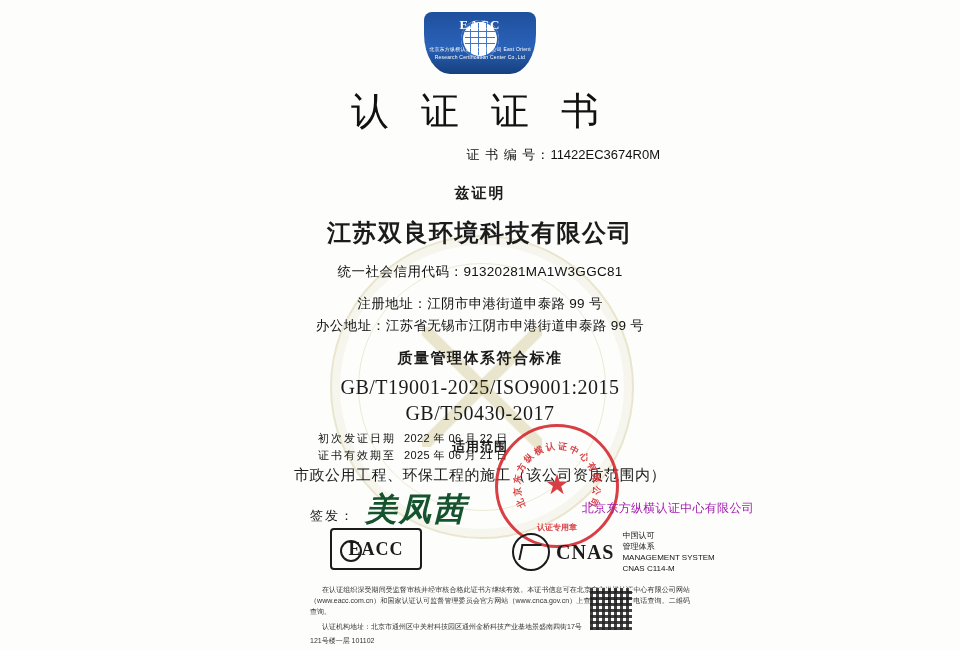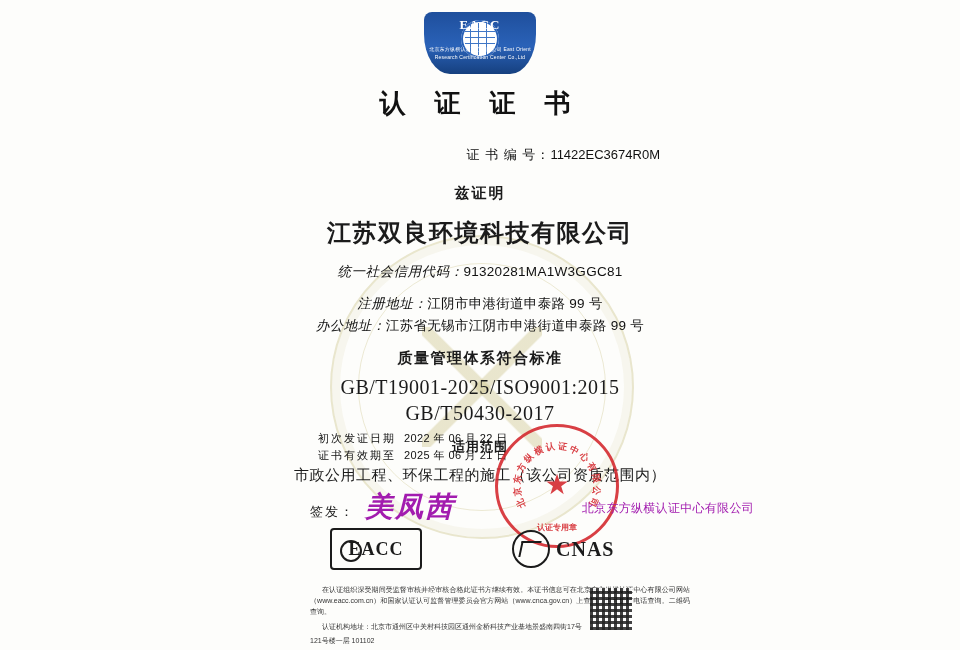--- a/index.html
+++ b/index.html
@@ -138,22 +138,22 @@
   }
 
   
   .title {
     position: absolute;
     left: 0;
     right: 0;
     top: 86px;
     text-align: center;
     font-family: "DejaVu Serif", serif;
-    font-size: 26px;
-    font-weight: bold;
+    font-size: 38px;
+    font-weight: normal;
     letter-spacing: 10px;
     color: #111111;
   }
   .cert-no {
     position: absolute;
     right: 300px;
     top: 146px;
     font-size: 13px;
     color: #111;
     white-space: nowrap;
@@ -179,21 +179,21 @@
     font-size: 24px;
     font-weight: bold;
     letter-spacing: 1.5px;
     margin-bottom: 12px;
   }
   .row-line {
     font-size: 13.5px;
     line-height: 22px;
     color: #111;
   }
-  .row-line .lbl { letter-spacing: 0.5px; font-style: italic; }
+  .row-line .lbl { letter-spacing: 0.5px; }
   .row-line .val { letter-spacing: 0.3px; }
   .section-head {
     font-size: 15px;
     font-weight: bold;
     letter-spacing: 1.5px;
     margin-top: 12px;
   }
   .standards {
     font-family: "Liberation Serif", serif;
     font-size: 20px;
@@ -234,25 +234,25 @@
     display: flex;
     align-items: baseline;
   }
   .sign-label {
     font-size: 13px;
     letter-spacing: 2px;
   }
   .sign-name {
     margin-left: 10px;
     font-family: "DejaVu Serif", serif;
-    font-size: 28px;
+    font-size: 32px;
     font-weight: bold;
     font-style: italic;
     letter-spacing: 2px;
-    color: #a21caf;
+    color: #14532d;
   }
 
   
   .seal {
     position: absolute;
     left: 495px;
     top: 424px;
     width: 118px;
     height: 118px;
     border-radius: 50%;
@@ -491,20 +491,26 @@
   <div class="seal-org">北京东方纵横认证中心有限公司</div>
 
   <div class="eacc-mark">
     <span class="dot"></span>
     <span class="inner">EACC</span>
   </div>
 
   <div class="cnas-mark">
     <span class="cnas-logo"></span>
     <span class="cnas-word">CNAS</span>
+    <span class="cnas-side">
+      <div>中国认可</div>
+      <div>管理体系</div>
+      <div>MANAGEMENT SYSTEM</div>
+      <div>CNAS C114-M</div>
+    </span>
   </div>
 
   <div class="footer">
     <p class="indent">在认证组织深受期间受监督审核并经审核合格此证书方继续有效。本证书信息可在北京东方纵横认证中心有限公司网站（www.eacc.com.cn）和国家认证认可监督管理委员会官方网站（www.cnca.gov.cn）上查询，也可拨打电话查询。二维码查询。</p>
     <p class="indent">认证机构地址：北京市通州区中关村科技园区通州金桥科技产业基地景盛南四街17号</p>
   </div>
   <div class="qr"></div>
   <div class="footer-code">121号楼一层 101102</div>
 
 </div>

